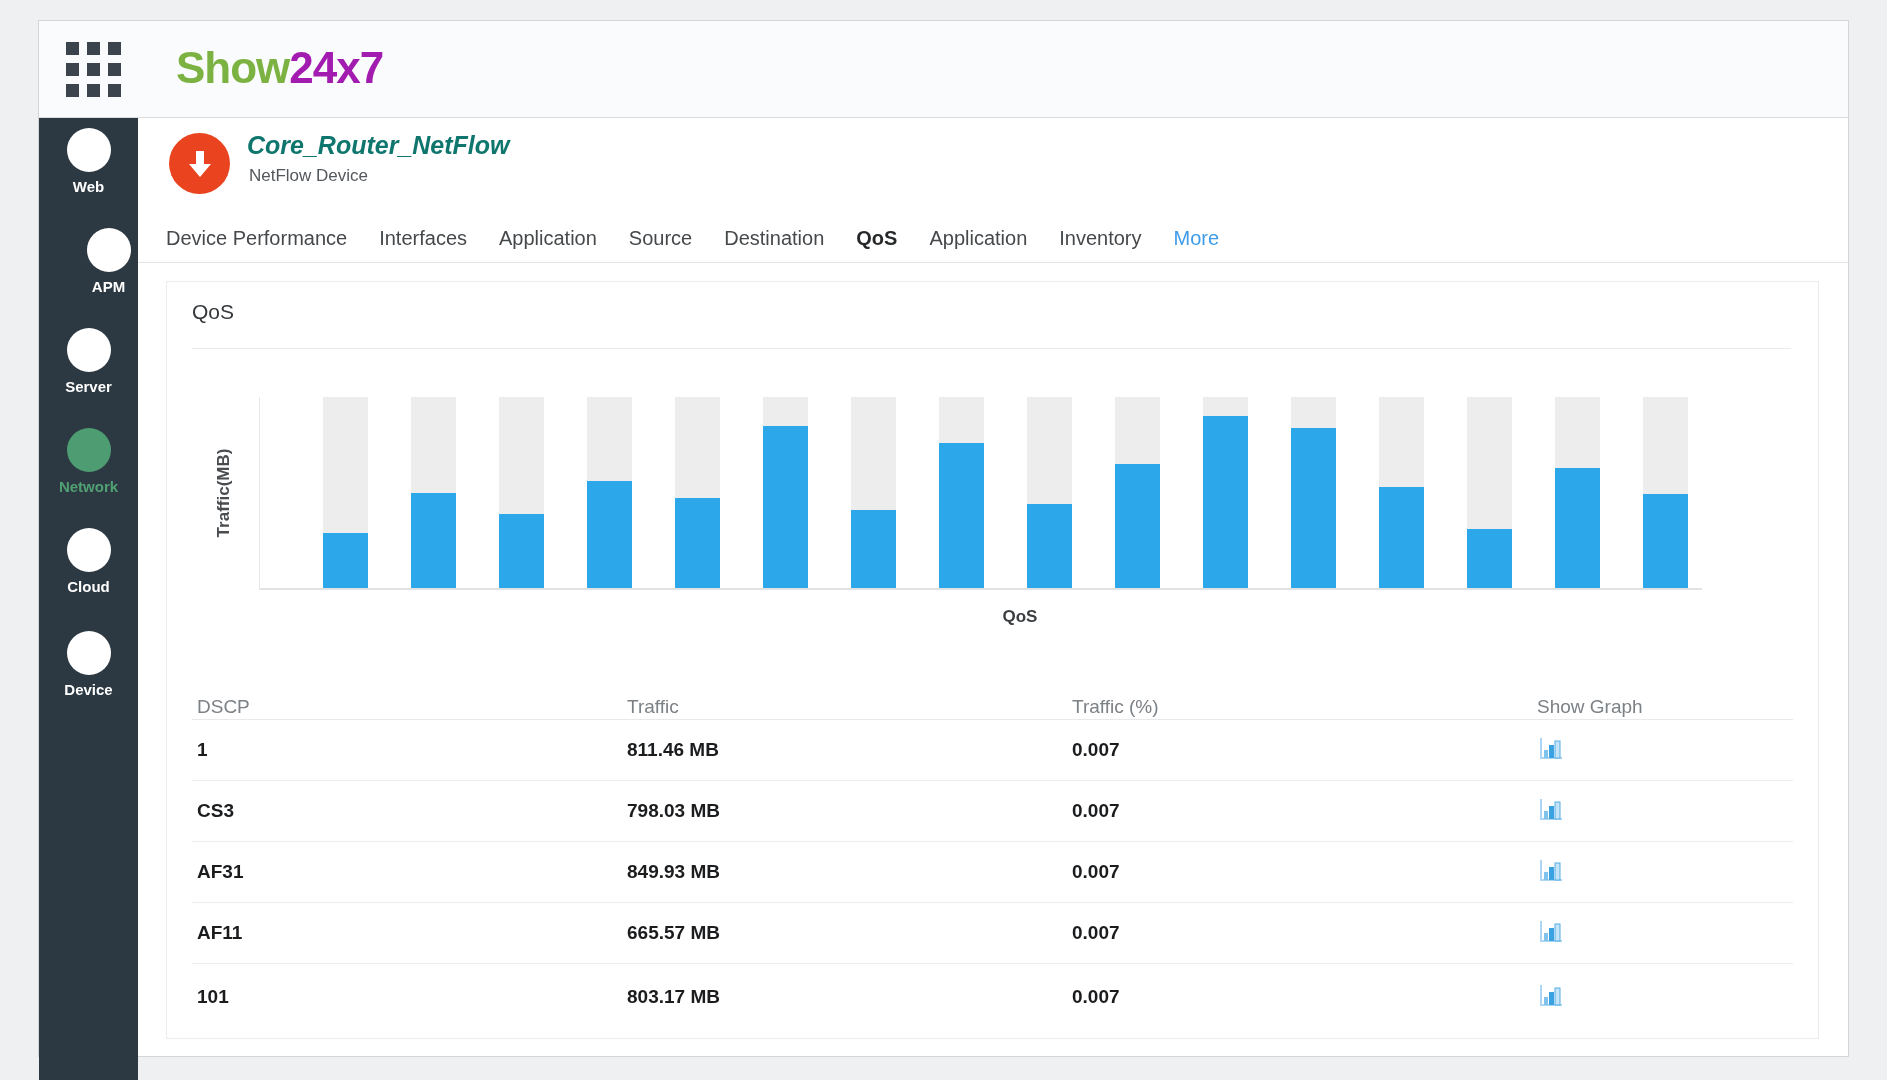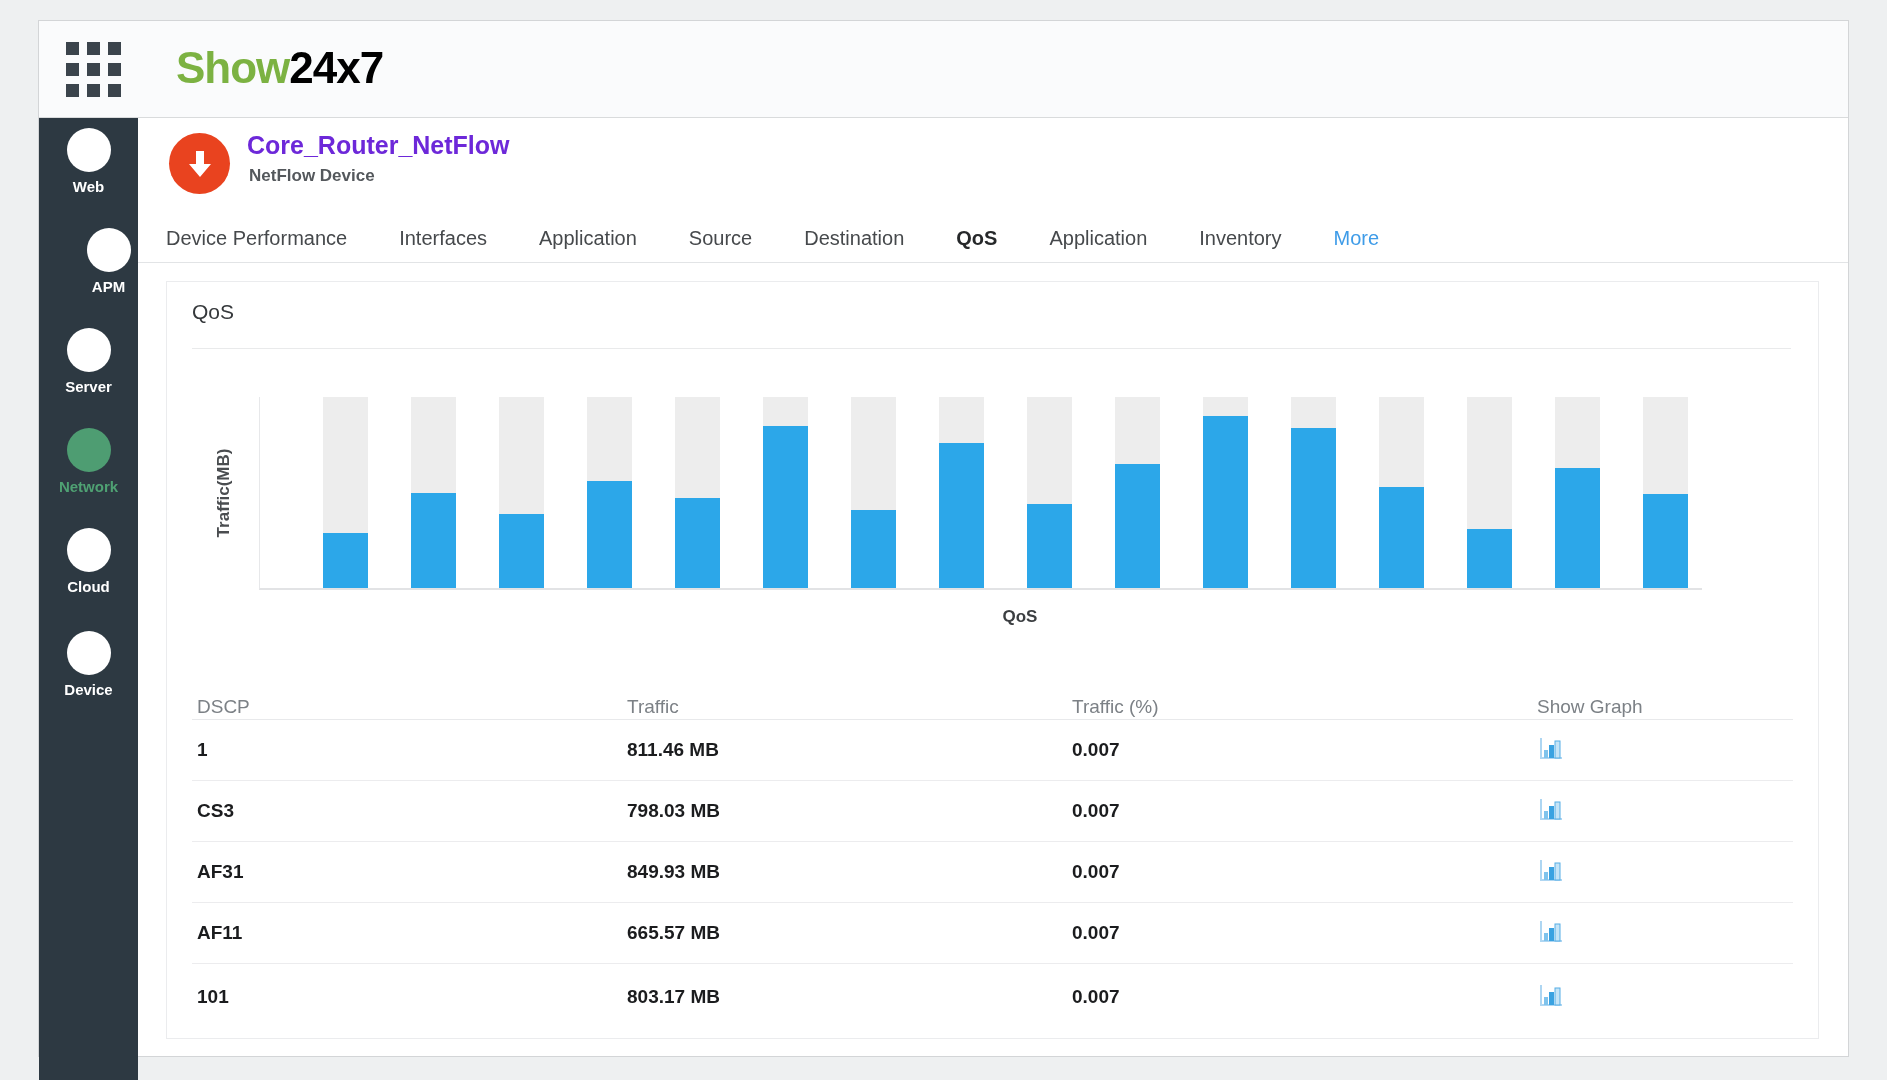--- a/index.html
+++ b/index.html
@@ -11,39 +11,39 @@
             background:#ffffff; border:1px solid #d3d5d7; }
 
   
   .topbar { position:absolute; left:0; top:0; width:100%; height:97px;
             background:#fafbfc; border-bottom:1px solid #d9dbdc; }
   .grid-icon { position:absolute; left:27px; top:21px; width:55px; height:55px;
                display:grid; grid-template-columns:repeat(3,13px); grid-template-rows:repeat(3,13px); gap:8px; cursor:pointer; }
   .grid-icon span { background:#3b444c; display:block; }
   .logo { position:absolute; left:137px; top:22px; font-size:44px; font-weight:bold; letter-spacing:-1px; cursor:pointer; }
   .logo .g { color:#7cb242; }
-  .logo .d { color:#000000; }
+  .logo .d { color:#a21caf; }
 
   
   .sidebar { position:absolute; left:0; top:97px; width:99px; height:1064px; background:#2d3942; }
   .side-item { position:absolute; left:0; width:99px; text-align:center; cursor:pointer; }
   .side-item .circ { width:44px; height:44px; border-radius:50%; background:#ffffff; margin:0 auto; }
   .side-item .lbl { display:block; margin-top:6px; color:#ffffff; font-size:15px; font-weight:bold; }
   .side-item.active .circ { background:#4e9d72; }
   .side-item.active .lbl { color:#4fa173; }
 
   
   .dev-icon { position:absolute; left:130px; top:112px; width:61px; height:61px; border-radius:50%;
               background:#e9431f; display:flex; align-items:center; justify-content:center; }
-  .dev-title { position:absolute; left:208px; top:110px; font-size:25px; font-weight:bold; color:#6d28d9; cursor:pointer; }
-  .dev-sub   { position:absolute; left:210px; top:145px; font-size:17px; font-weight:bold; color:#54585c; }
+  .dev-title { position:absolute; left:208px; top:110px; font-size:25px; font-weight:bold; color:#0f766e; cursor:pointer;font-style:italic; }
+  .dev-sub   { position:absolute; left:210px; top:145px; font-size:17px; font-weight:normal; color:#54585c; }
 
   
   .tabs { position:absolute; left:99px; top:194px; right:0; height:48px;
-          display:flex; align-items:center; gap:52px; padding-left:28px;
+          display:flex; align-items:center; gap:32px; padding-left:28px;
           border-bottom:1px solid #e2e4e6; background:#ffffff; }
   .tab { font-size:20px; color:#46494c; cursor:pointer; white-space:nowrap; }
   .tab.active { font-weight:bold; color:#26282a; }
   .tab.link { color:#3f9ce8; }
 
   
   .panel { position:absolute; left:127px; top:260px; width:1653px; height:758px;
            background:#ffffff; border:1px solid #ebecee; }
   .panel-title { position:absolute; left:25px; top:18px; font-size:21px; color:#35383b; }
   .panel-divider { position:absolute; left:25px; right:27px; top:66px; height:1px; background:#e9eaeb; }

